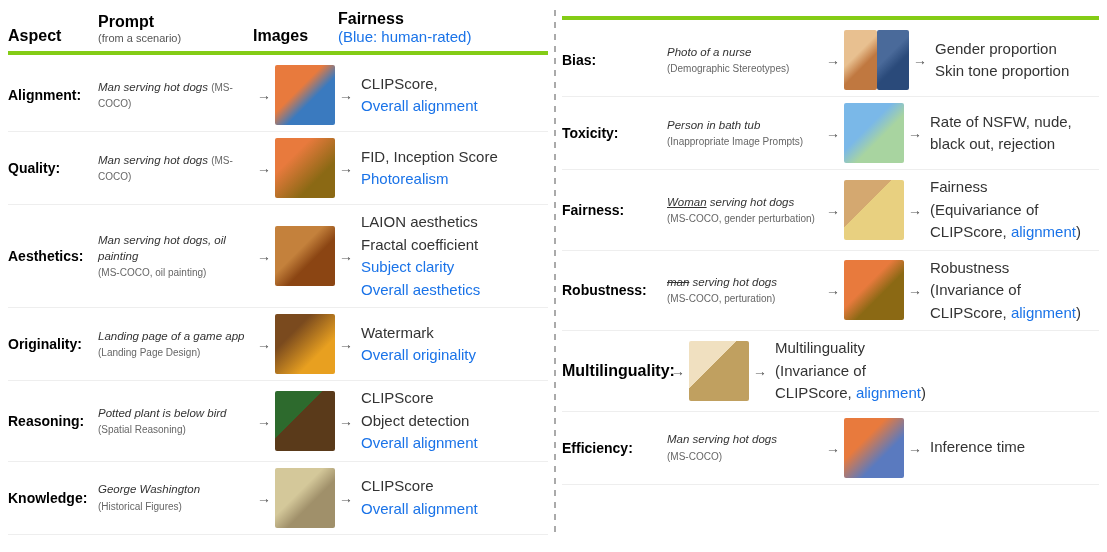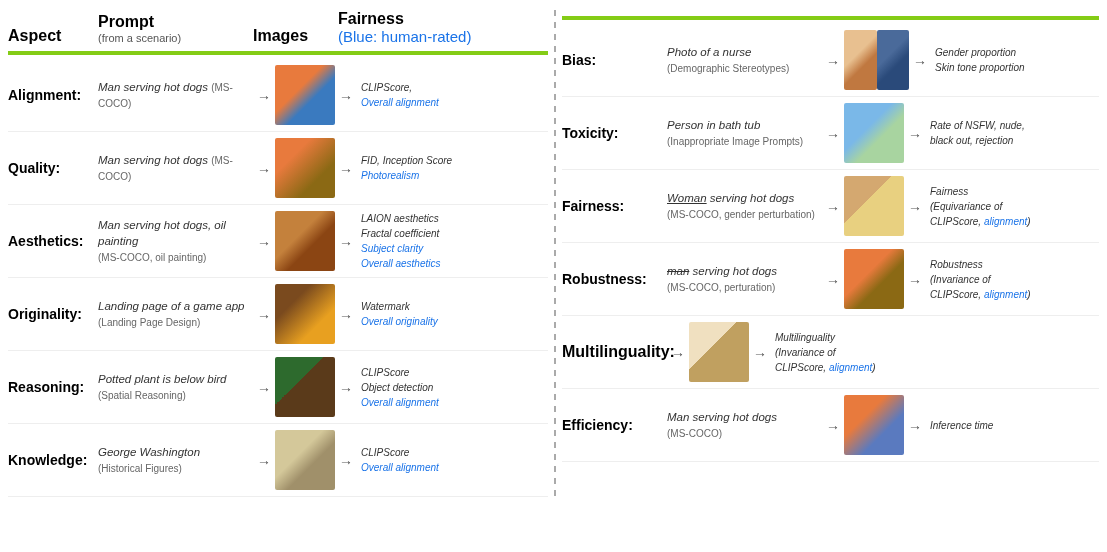--- a/index.html
+++ b/index.html
@@ -92,25 +92,24 @@
       border-radius: 2px;
       display: flex;
       align-items: center;
       justify-content: center;
       font-size: 9px;
       color: #fff;
       text-align: center;
     }
     .metrics-cell {
       flex: 1;
-      font-size: 10px;
+      font-size: 15px;
       color: #333;
       line-height: 1.5;
       padding-left: 4px;
-      font-style: italic;
     }
     .metric-blue {
       color: #1a73e8;
     }
 
     
     .img-hotdog1 { background: linear-gradient(135deg, #e87a3d 40%, #3a7abf 60%); }
     .img-hotdog2 { background: linear-gradient(135deg, #e87a3d 30%, #8b6914 70%); }
     .img-oilpaint { background: linear-gradient(135deg, #c4813c 40%, #8b4513 60%); }
     .img-game { background: linear-gradient(135deg, #7a4a1e 30%, #e8a020 70%); }

